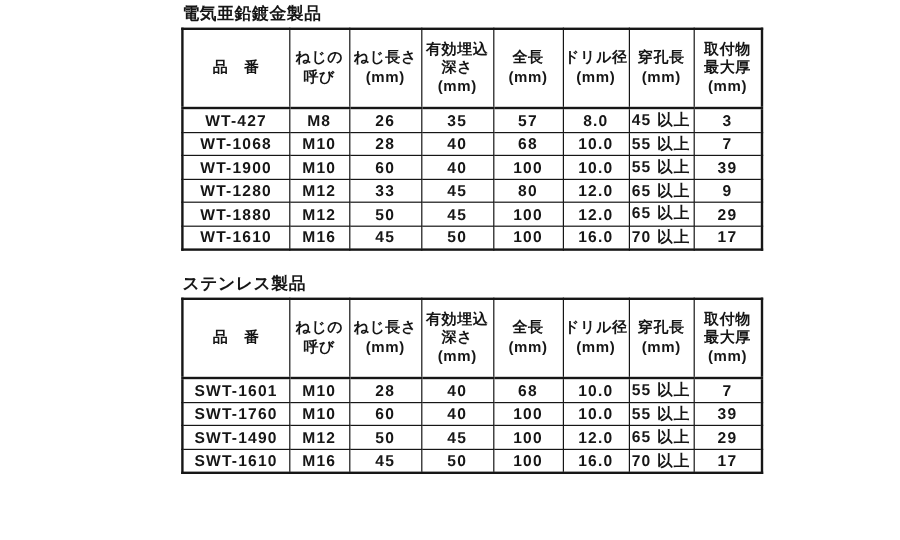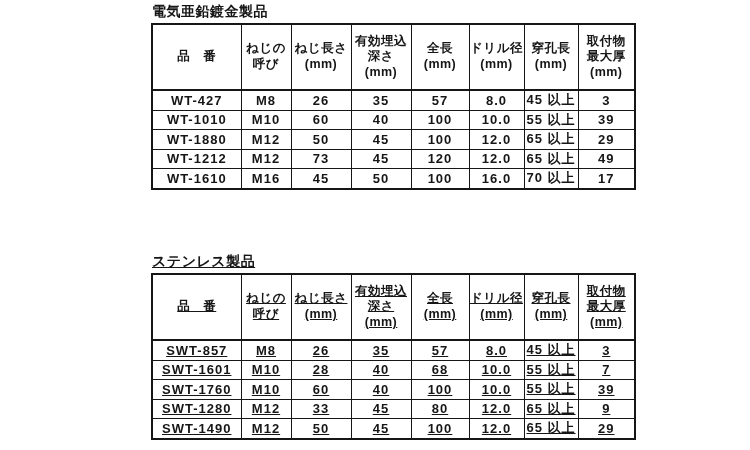--- a/index.html
+++ b/index.html
@@ -15,21 +15,21 @@
     font-family: "Liberation Sans", "DejaVu Sans", sans-serif;
     color: #161616;
     overflow: hidden;
   }
   .block {
     position: absolute;
     left: 131px;
     padding-left: 20px;
   }
   #block-1 { top: 3px; }
-  #block-2 { top: 253px; text-decoration: underline; }
+  #block-2 { top: 228px; }
   .table-title {
     font-size: 14px;
     font-weight: bold;
     letter-spacing: 0.5px;
     margin: 0 0 3px 1px;
     line-height: 17px;
     white-space: nowrap;
   }
   table.spec-table {
     border-collapse: collapse;
@@ -102,48 +102,58 @@
             <td>WT-427</td>
             <td>M8</td>
             <td>26</td>
             <td>35</td>
             <td>57</td>
             <td>8.0</td>
             <td>45 以上</td>
             <td>3</td>
           </tr>
           <tr>
-            <td>WT-1010</td>
+            <td>WT-1068</td>
+            <td>M10</td>
+            <td>28</td>
+            <td>40</td>
+            <td>68</td>
+            <td>10.0</td>
+            <td>55 以上</td>
+            <td>7</td>
+          </tr>
+          <tr>
+            <td>WT-1900</td>
             <td>M10</td>
             <td>60</td>
             <td>40</td>
             <td>100</td>
             <td>10.0</td>
             <td>55 以上</td>
             <td>39</td>
+          </tr>
+          <tr>
+            <td>WT-1280</td>
+            <td>M12</td>
+            <td>33</td>
+            <td>45</td>
+            <td>80</td>
+            <td>12.0</td>
+            <td>65 以上</td>
+            <td>9</td>
           </tr>
           <tr>
             <td>WT-1880</td>
             <td>M12</td>
             <td>50</td>
             <td>45</td>
             <td>100</td>
             <td>12.0</td>
             <td>65 以上</td>
             <td>29</td>
-          </tr>
-          <tr>
-            <td>WT-1212</td>
-            <td>M12</td>
-            <td>73</td>
-            <td>45</td>
-            <td>120</td>
-            <td>12.0</td>
-            <td>65 以上</td>
-            <td>49</td>
           </tr>
           <tr>
             <td>WT-1610</td>
             <td>M16</td>
             <td>45</td>
             <td>50</td>
             <td>100</td>
             <td>16.0</td>
             <td>70 以上</td>
             <td>17</td>
@@ -172,66 +182,56 @@
             <th>ねじ長さ<br>(mm)</th>
             <th>有効埋込<br>深さ<br>(mm)</th>
             <th>全長<br>(mm)</th>
             <th>ドリル径<br>(mm)</th>
             <th>穿孔長<br>(mm)</th>
             <th>取付物<br>最大厚<br>(mm)</th>
           </tr>
         </thead>
       <tbody>
           <tr>
-            <td>SWT-857</td>
-            <td>M8</td>
-            <td>26</td>
-            <td>35</td>
-            <td>57</td>
-            <td>8.0</td>
-            <td>45 以上</td>
-            <td>3</td>
-          </tr>
-          <tr>
             <td>SWT-1601</td>
             <td>M10</td>
             <td>28</td>
             <td>40</td>
             <td>68</td>
             <td>10.0</td>
             <td>55 以上</td>
             <td>7</td>
           </tr>
           <tr>
             <td>SWT-1760</td>
             <td>M10</td>
             <td>60</td>
             <td>40</td>
             <td>100</td>
             <td>10.0</td>
             <td>55 以上</td>
             <td>39</td>
-          </tr>
-          <tr>
-            <td>SWT-1280</td>
-            <td>M12</td>
-            <td>33</td>
-            <td>45</td>
-            <td>80</td>
-            <td>12.0</td>
-            <td>65 以上</td>
-            <td>9</td>
           </tr>
           <tr>
             <td>SWT-1490</td>
             <td>M12</td>
             <td>50</td>
             <td>45</td>
             <td>100</td>
             <td>12.0</td>
             <td>65 以上</td>
             <td>29</td>
           </tr>
+          <tr>
+            <td>SWT-1610</td>
+            <td>M16</td>
+            <td>45</td>
+            <td>50</td>
+            <td>100</td>
+            <td>16.0</td>
+            <td>70 以上</td>
+            <td>17</td>
+          </tr>
         </tbody>
     </table>
   </div>
 
 </div>
 
 </body></html>

